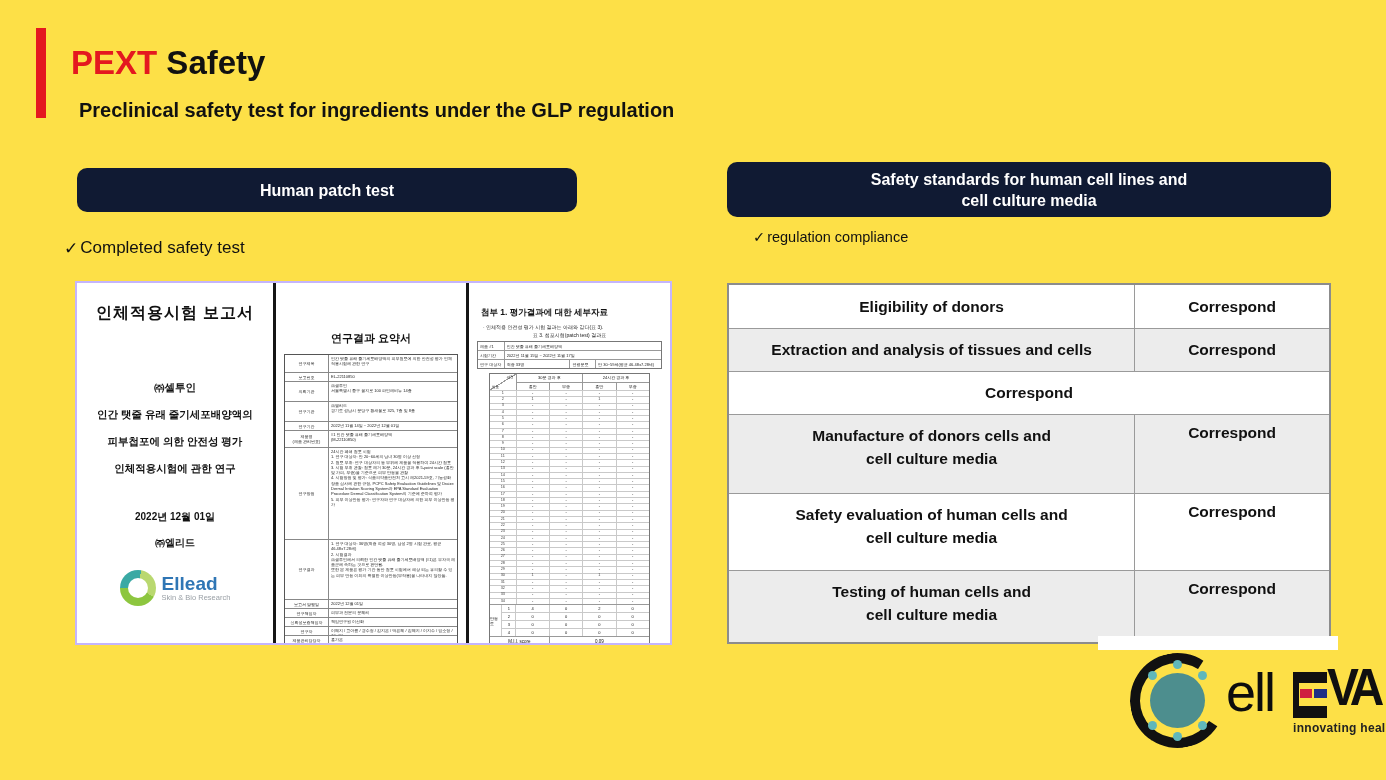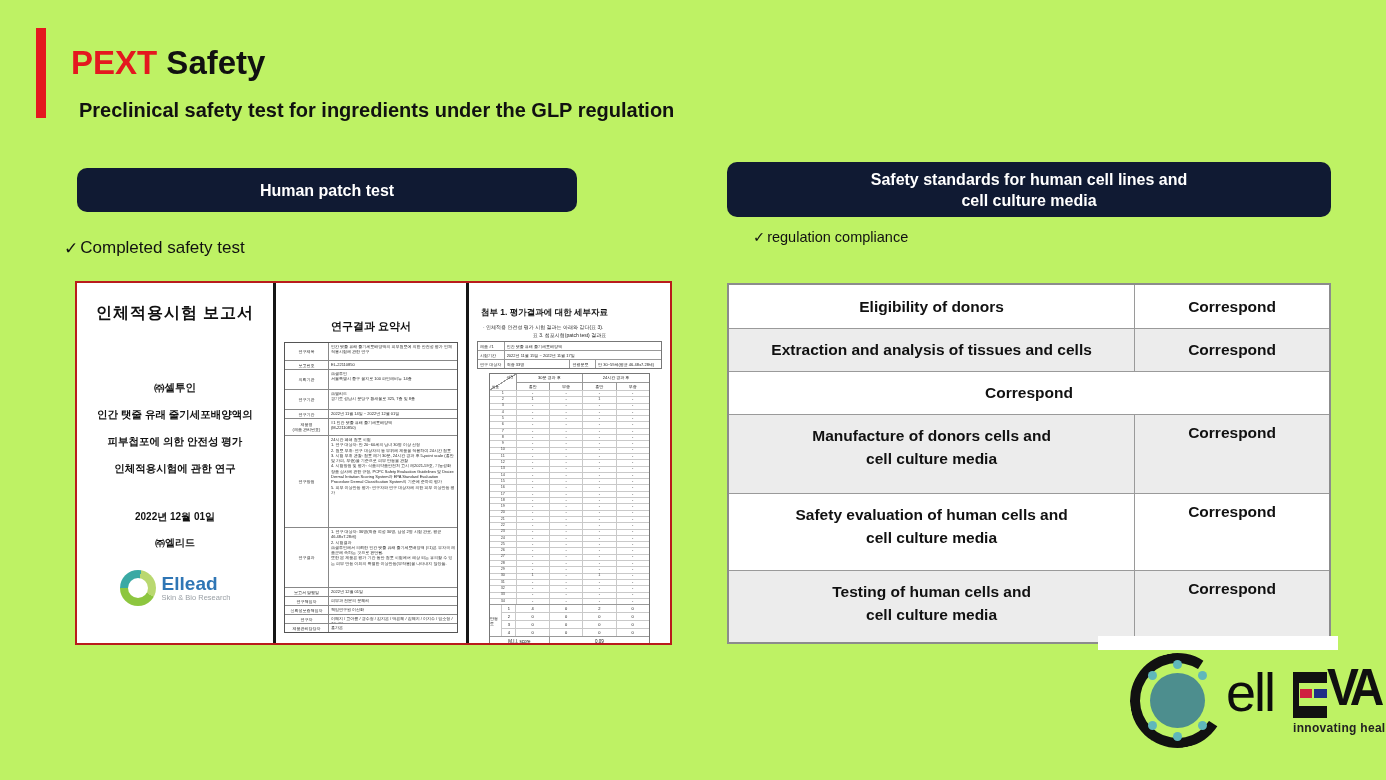--- a/index.html
+++ b/index.html
@@ -1,16 +1,16 @@
 <!DOCTYPE html>
 <html><head>
 <meta charset="utf-8">
 <style>
   html,body{margin:0;padding:0;background:#fff;}
-  .slide{position:relative;width:1386px;height:780px;background:#bef264;overflow:hidden;
+  .slide{position:relative;width:1386px;height:780px;background:#fde047;overflow:hidden;
          font-family:"Liberation Sans","DejaVu Sans",sans-serif;color:#111;}
 
   
   .accent-bar{position:absolute;left:36px;top:28px;width:10px;height:90px;background:#e4181f;}
   .page-title{position:absolute;left:71px;top:44px;font-size:33px;font-weight:800;}
   .page-title .red{color:#e4181f;}
   .page-subtitle{position:absolute;left:79px;top:99px;font-size:20px;font-weight:700;}
 
   
   .panel-h{position:absolute;background:#101a33;border-radius:10px;color:#fff;font-weight:700;
@@ -19,41 +19,41 @@
   .panel-h.left{left:77px;top:168px;width:500px;height:44px;}
   .panel-h.right{left:727px;top:162px;width:604px;height:55px;}
 
   
   .bullet{position:absolute;display:flex;color:#111;}
   .bullet .chk{margin-right:2px;}
   .bullet.left{left:64px;top:238px;font-size:17px;}
   .bullet.right{left:753px;top:227px;font-size:14.5px;line-height:20px;}
 
   
-  .docs{position:absolute;left:75px;top:281px;width:597px;height:364px;border:2px solid #b91c1c;
+  .docs{position:absolute;left:75px;top:281px;width:597px;height:364px;border:2px solid #c4b5fd;
         display:flex;background:#fff;box-sizing:border-box;}
   .doc{height:100%;box-sizing:border-box;overflow:hidden;background:#fff;}
   .doc1{width:196px;}
   .doc2{width:196px;border-left:3px solid #151515;border-right:3px solid #151515;}
   .doc3{flex:1;}
 
   .d1title{margin-top:20px;text-align:center;font-size:16px;font-weight:600;letter-spacing:1px;
            font-family:"Liberation Serif","DejaVu Serif",serif;}
   .d1lines{margin-top:50px;text-align:center;}
   .d1line{font-size:10.5px;font-weight:700;line-height:27px;}
   .d1date{margin-top:28px;text-align:center;font-size:10px;font-weight:700;}
   .d1company{margin-top:12px;text-align:center;font-size:10px;font-weight:600;}
   .d1logo{margin-top:20px;display:flex;align-items:center;justify-content:center;gap:6px;}
   .ellead-mark{width:36px;height:36px;border-radius:50%;flex:0 0 auto;position:relative;
     background:conic-gradient(from 120deg,#8dc63f 0 150deg,#3aa9a4 150deg 250deg,#b9d86f 250deg 360deg);}
   .ellead-mark::after{content:"";position:absolute;inset:8px;background:#fff;border-radius:50%;}
   .ellead-name{font-size:19px;color:#2f76b5;font-weight:600;line-height:19px;}
   .ellead-tag{font-size:7.5px;color:#9aa0a6;}
 
-  .d2title{margin-top:36px;text-align:center;font-size:11px;font-weight:700;}
+  .d2title{margin-top:48px;text-align:center;font-size:11px;font-weight:700;}
   .doc2-table{margin:8px 8px 0;border:1px solid #555;}
   .d2row{display:flex;border-top:1px solid #888;overflow:hidden;box-sizing:border-box;}
   .d2row:first-child{border-top:none;}
   .d2label{width:25%;border-right:1px solid #888;display:flex;align-items:center;justify-content:center;
            text-align:center;font-size:4px;color:#222;white-space:pre-line;line-height:5px;}
   .d2val{flex:1;font-size:4px;color:#222;padding:1px 2px;white-space:pre-line;line-height:5.3px;overflow:hidden;}
 
   .d3heading{margin:24px 12px 0;font-size:8.5px;font-weight:700;}
   .d3note{margin:5px 14px 0;font-size:5px;color:#222;}
   .d3caption{margin:2px 0 0;text-align:center;font-size:5px;color:#222;}

